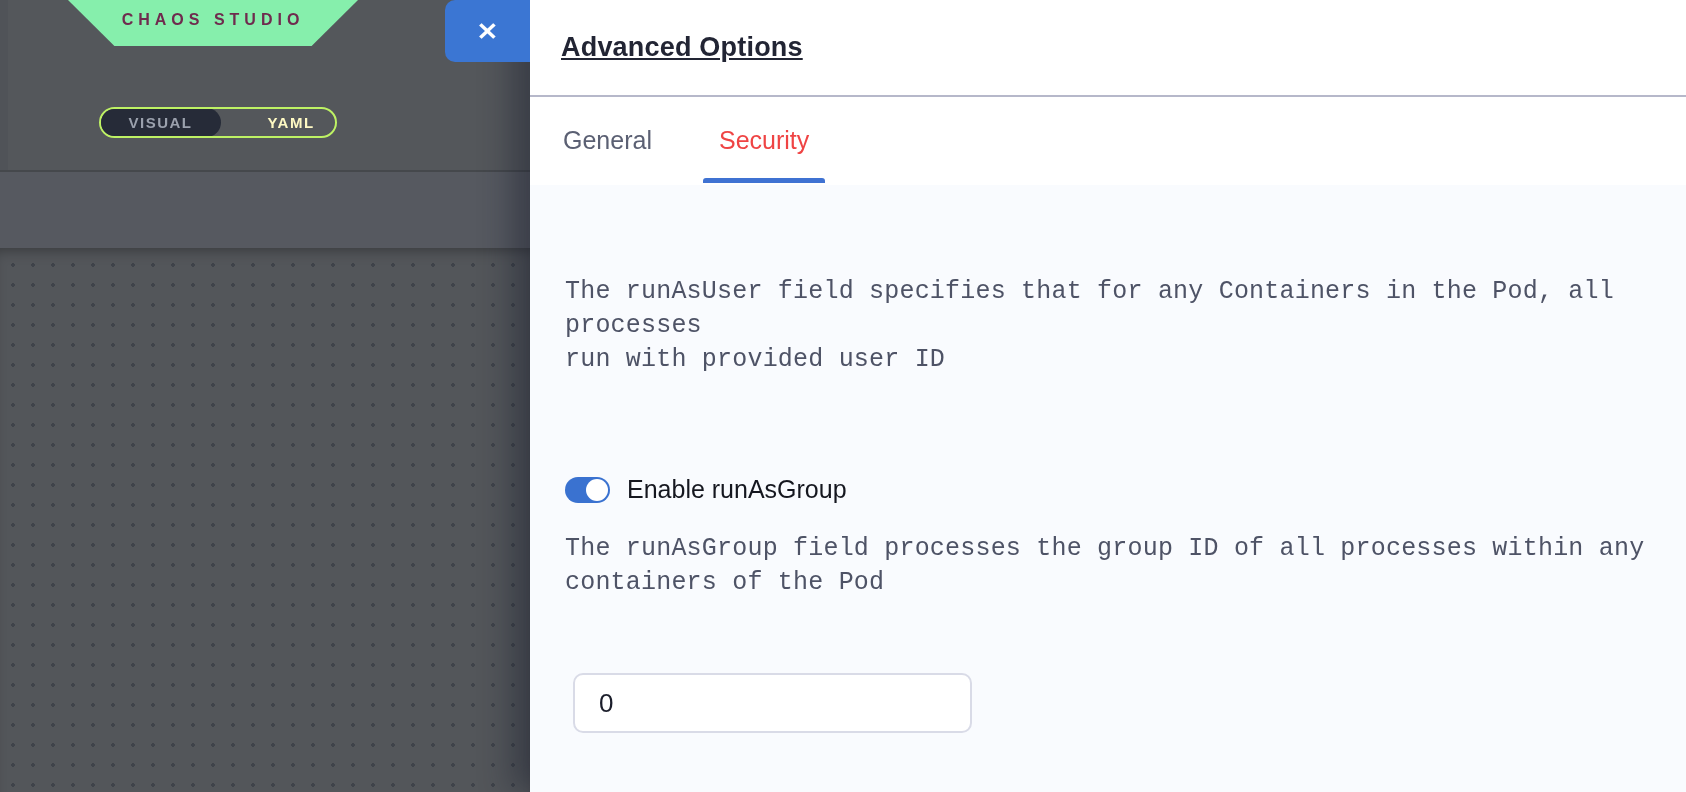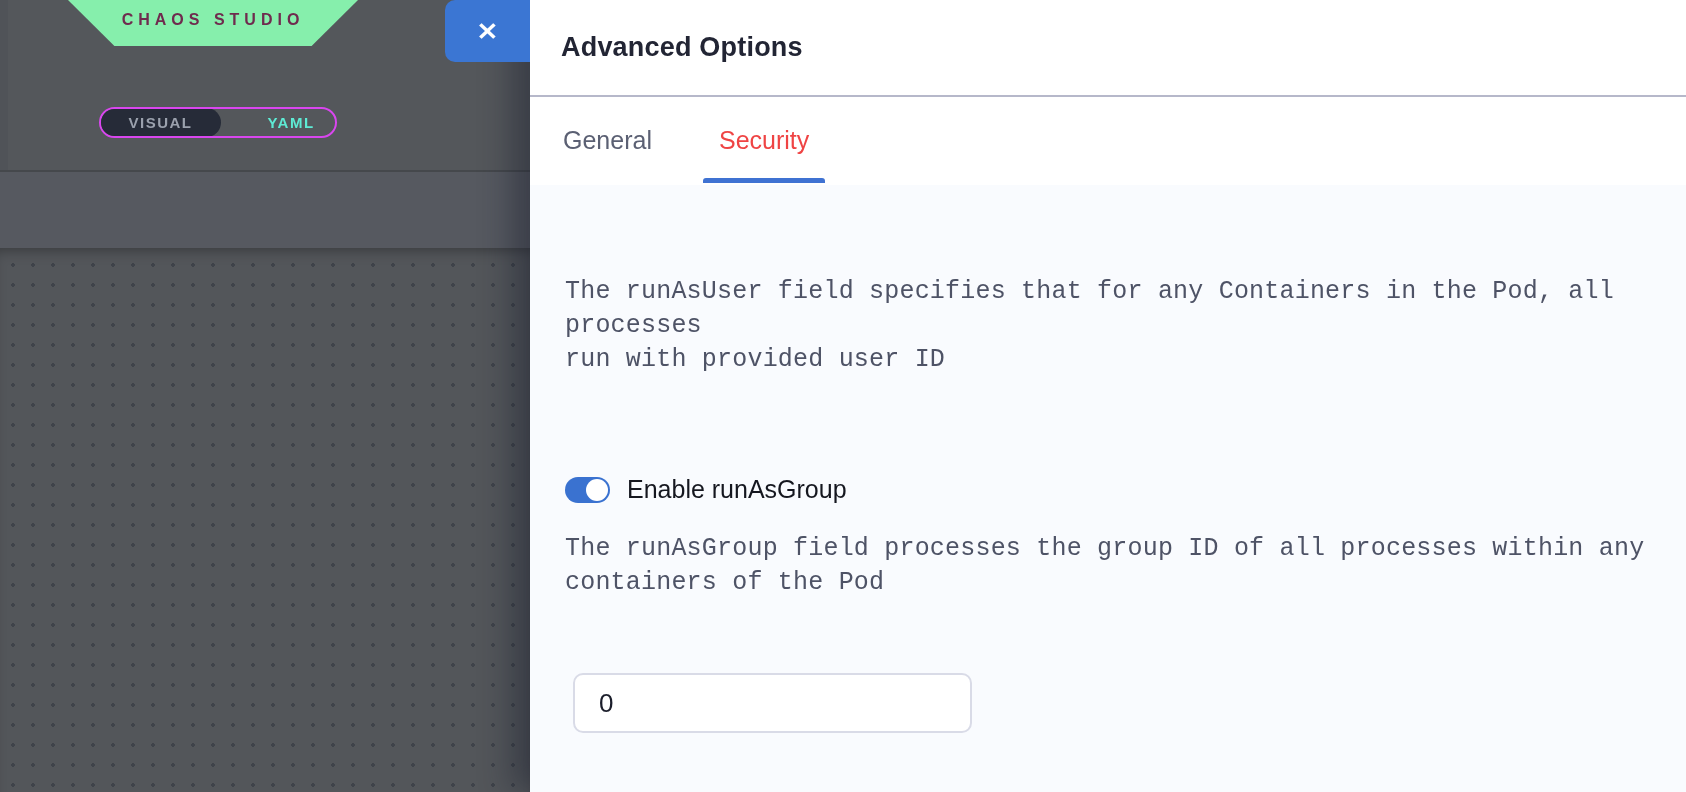--- a/index.html
+++ b/index.html
@@ -24,32 +24,32 @@
     background: #86efac;
     clip-path: polygon(0 0, 100% 0, 84% 100%, 16% 100%);
     display: flex; align-items: center; justify-content: center;
   }
   .studio-banner-text {
     font-size: 16px; font-weight: 700; letter-spacing: 5px;
     color: #6f2b4e; padding-bottom: 6px;
   }
   .mode-toggle {
     position: absolute; left: 99px; top: 107px; width: 238px; height: 31px;
-    border: 2px solid #d946ef; border-radius: 17px;
+    border: 2px solid #bef264; border-radius: 17px;
     display: flex; align-items: stretch; overflow: hidden;
   }
   .mode-seg {
     display: flex; align-items: center; justify-content: center;
     font-size: 15px; font-weight: 700; letter-spacing: 1.5px;
   }
   .mode-seg.visual {
     width: 121px; background: #262b38; color: #9ba1ad;
     border-radius: 15px; margin: -1px 0 -1px -1px;
   }
-  .mode-seg.yaml { flex: 1; color: #5eead4; margin-left: 26px; }
+  .mode-seg.yaml { flex: 1; color: #fef9c3; margin-left: 26px; }
   .canvas-hline {
     position: absolute; left: 0; top: 170px; width: 530px; height: 2px;
     background: #45484c;
   }
   .toolbar-band {
     position: absolute; left: 0; top: 172px; width: 530px; height: 76px;
     background: #565960;
   }
   .dot-grid {
     position: absolute; left: 0; top: 248px; width: 530px; height: 544px;
@@ -78,21 +78,21 @@
     position: absolute; left: 530px; top: 0; width: 1156px; height: 792px;
     background: #ffffff;
     box-shadow: -18px 0 30px rgba(25, 28, 45, 0.45);
     z-index: 10;
   }
   .drawer-header {
     height: 97px; display: flex; align-items: center; padding-left: 31px;
     border-bottom: 2px solid #b6b8ca; background: #ffffff;
   }
   .drawer-title {
-    font-size: 27px; font-weight: 700; color: #222534; letter-spacing: 0.2px;
+    font-size: 27px; font-weight: 700; color: #222534; letter-spacing: 0.2px; text-decoration: underline;
   }
   .tabs-row {
     height: 86px; display: flex; align-items: stretch;
     padding-left: 17px; gap: 35px; background: #ffffff;
   }
   .tab {
     padding: 0 16px; display: flex; align-items: center;
     font-size: 25px; color: #5b6073; position: relative; cursor: pointer;
     background: none; border: none; font-family: inherit;
   }

